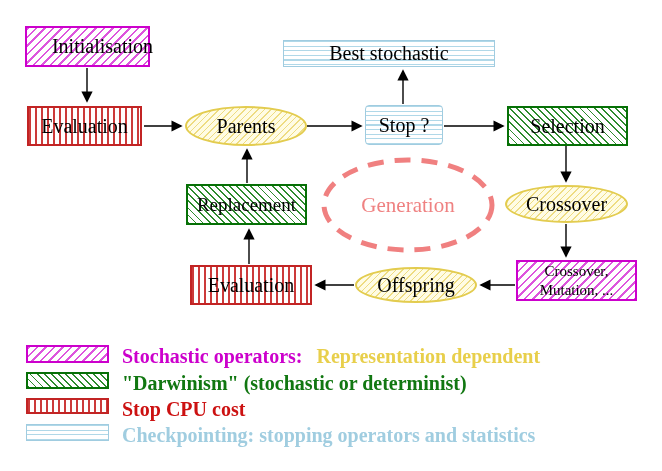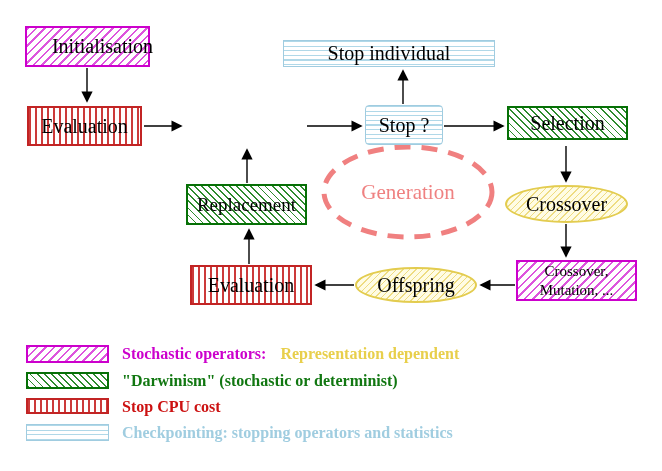--- a/index.html
+++ b/index.html
@@ -28,30 +28,30 @@
     border:1.5px solid #a0cce0;
     background:repeating-linear-gradient(180deg,#b0d8e8 0,#b0d8e8 1.2px,#ffffff 1.2px,#ffffff 4.6px);
   }
   .ellipse-yellow {
     border:2px solid #e3cc4f; border-radius:50%;
     background:repeating-linear-gradient(135deg,#eedc82 0,#eedc82 1.3px,#fffce4 1.3px,#fffce4 4.6px);
   }
   .rounded { border-radius:4px; }
   .two-line { font-size:15px; line-height:1.25; }
   #arrow-layer { position:absolute; left:0; top:0; pointer-events:none; }
-  #generation-wrap { position:absolute; left:318px; top:142px; width:180px; height:100px; }
+  #generation-wrap { position:absolute; left:318px; top:155px; width:180px; height:100px; }
   #generation-label {
     position:absolute; left:0; top:0; width:100%; height:100%;
     display:flex; align-items:center; justify-content:center;
     color:#ef8181; font-size:21px;
   }
   
   .legend-swatch { position:absolute; left:26px; width:83px; box-sizing:border-box; }
   .legend-text {
-    position:absolute; left:122px; font-size:16px; font-weight:bold; white-space:nowrap;
+    position:absolute; left:122px; font-size:20px; font-weight:bold; white-space:nowrap;
   }
   .c-magenta { color:#cc00cc; }
   .c-yellow  { color:#e8cf4b; }
   .c-green   { color:#117711; }
   .c-red     { color:#cc1111; }
   .c-cyan    { color:#a0cde0; }
   .seg-gap { display:inline-block; width:14px; }
 </style>
 </head>
 <body>
@@ -85,30 +85,33 @@
   </div>
 
   <div class="node hatch-magenta" style="left:25px; top:26px; width:125px; height:41px;padding-left:30px;">
     <span>Initialisation</span>
   </div>
 
   <div class="node stripe-red" style="left:27px; top:106px; width:115px; height:40px;">
     <span>Evaluation</span>
   </div>
 
+  <div class="node ellipse-yellow" style="left:185px; top:106px; width:122px; height:40px;">
+    <span>Parents</span>
+  </div>
 
   <div class="node stripe-cyan rounded" style="left:365px; top:105px; width:78px; height:40px;">
     <span>Stop ?</span>
   </div>
 
   <div class="node stripe-cyan" style="left:283px; top:40px; width:212px; height:27px;">
-    <span>Stop individual</span>
+    <span>Best stochastic</span>
   </div>
 
-  <div class="node hatch-green" style="left:507px; top:106px; width:121px; height:34px;">
+  <div class="node hatch-green" style="left:507px; top:106px; width:121px; height:40px;">
     <span>Selection</span>
   </div>
 
   <div class="node ellipse-yellow" style="left:505px; top:185px; width:123px; height:38px;">
     <span>Crossover</span>
   </div>
 
   <div class="node ellipse-yellow" style="left:355px; top:267px; width:122px; height:36px;">
     <span>Offspring</span>
   </div>

